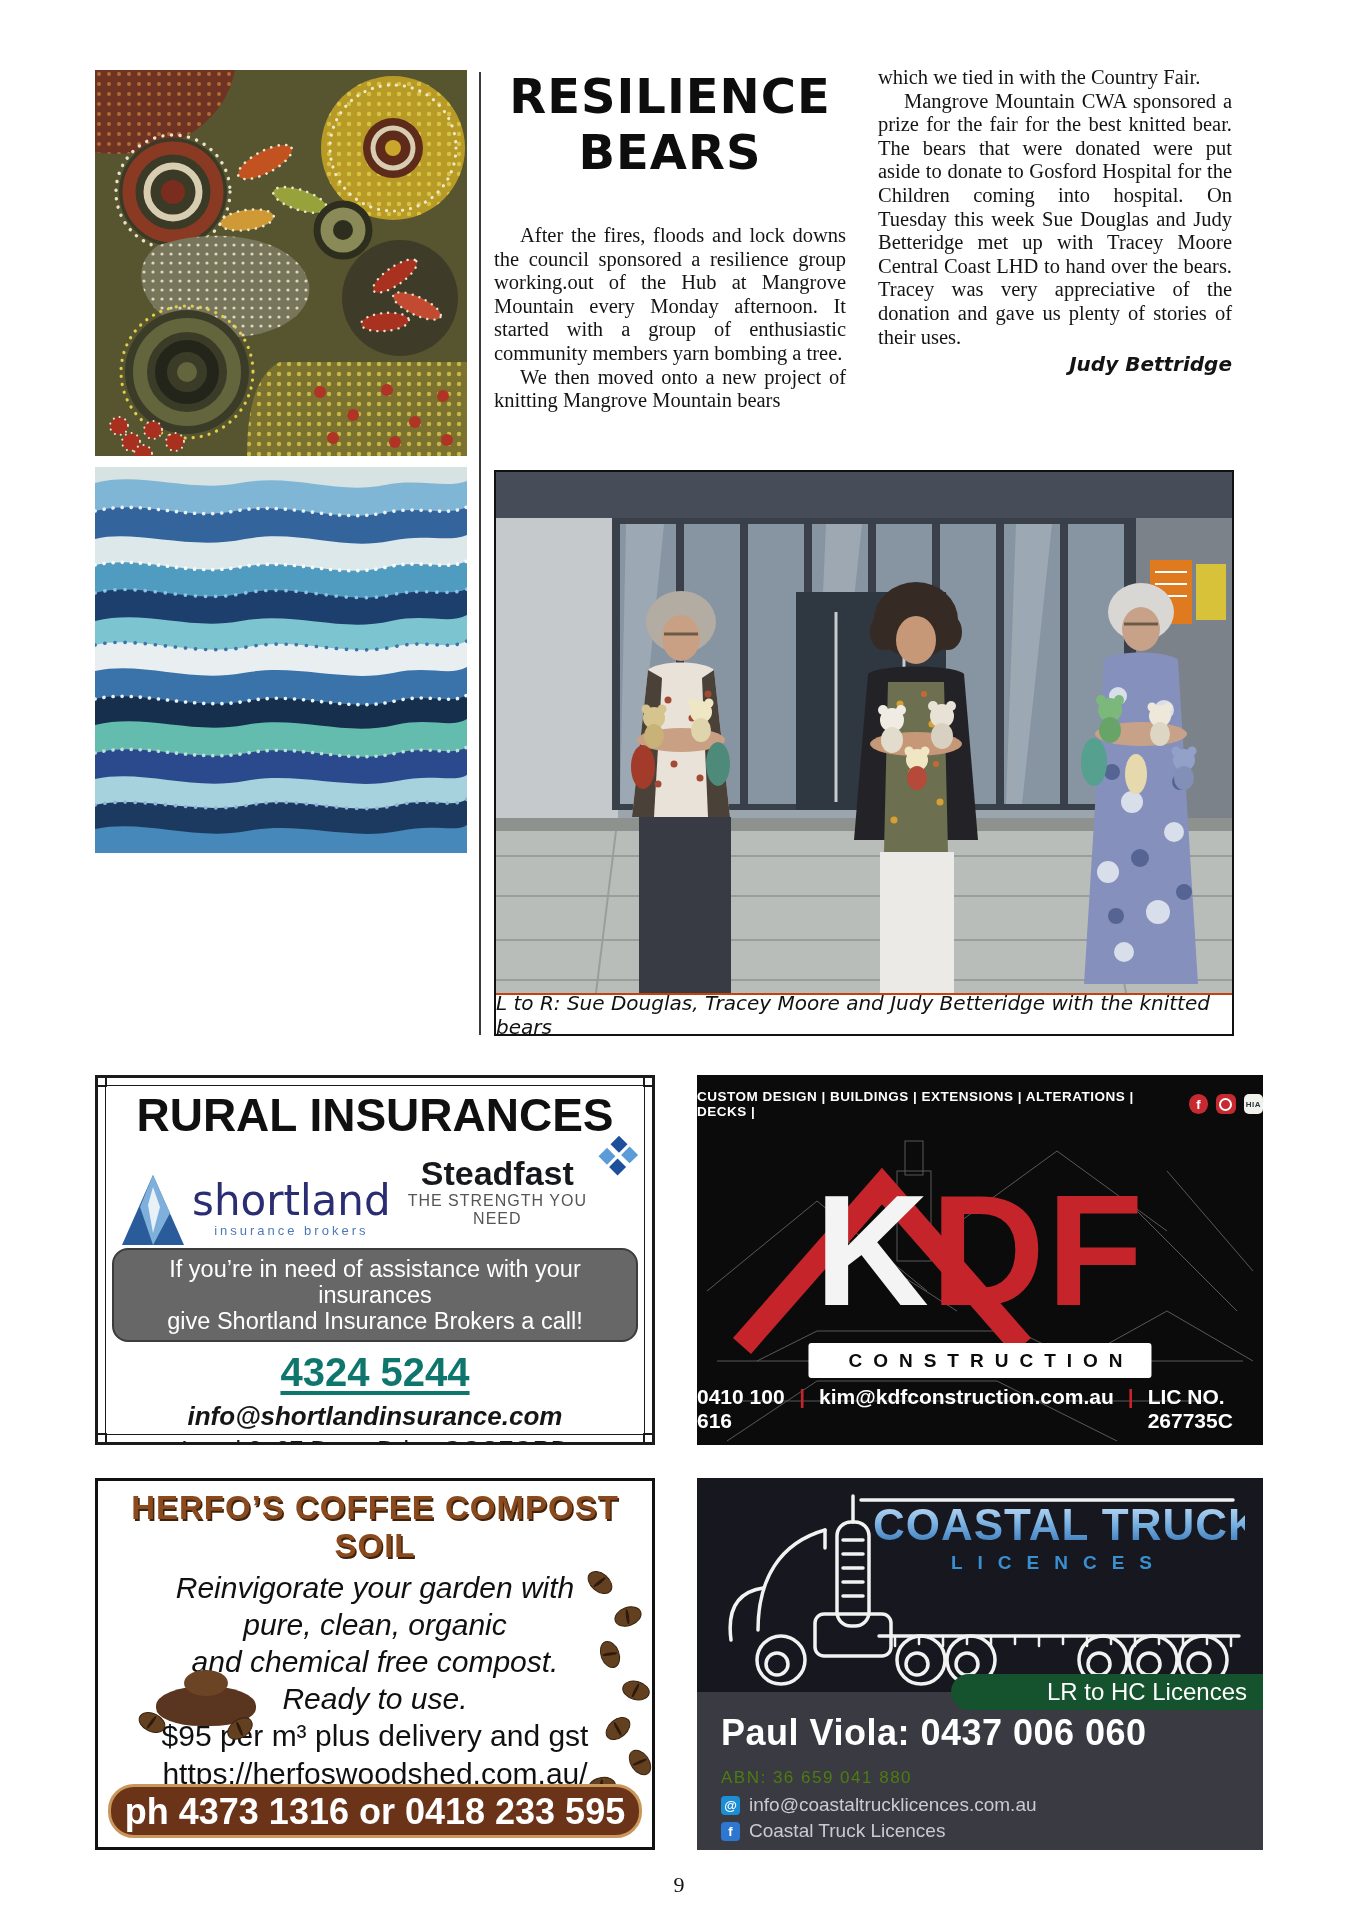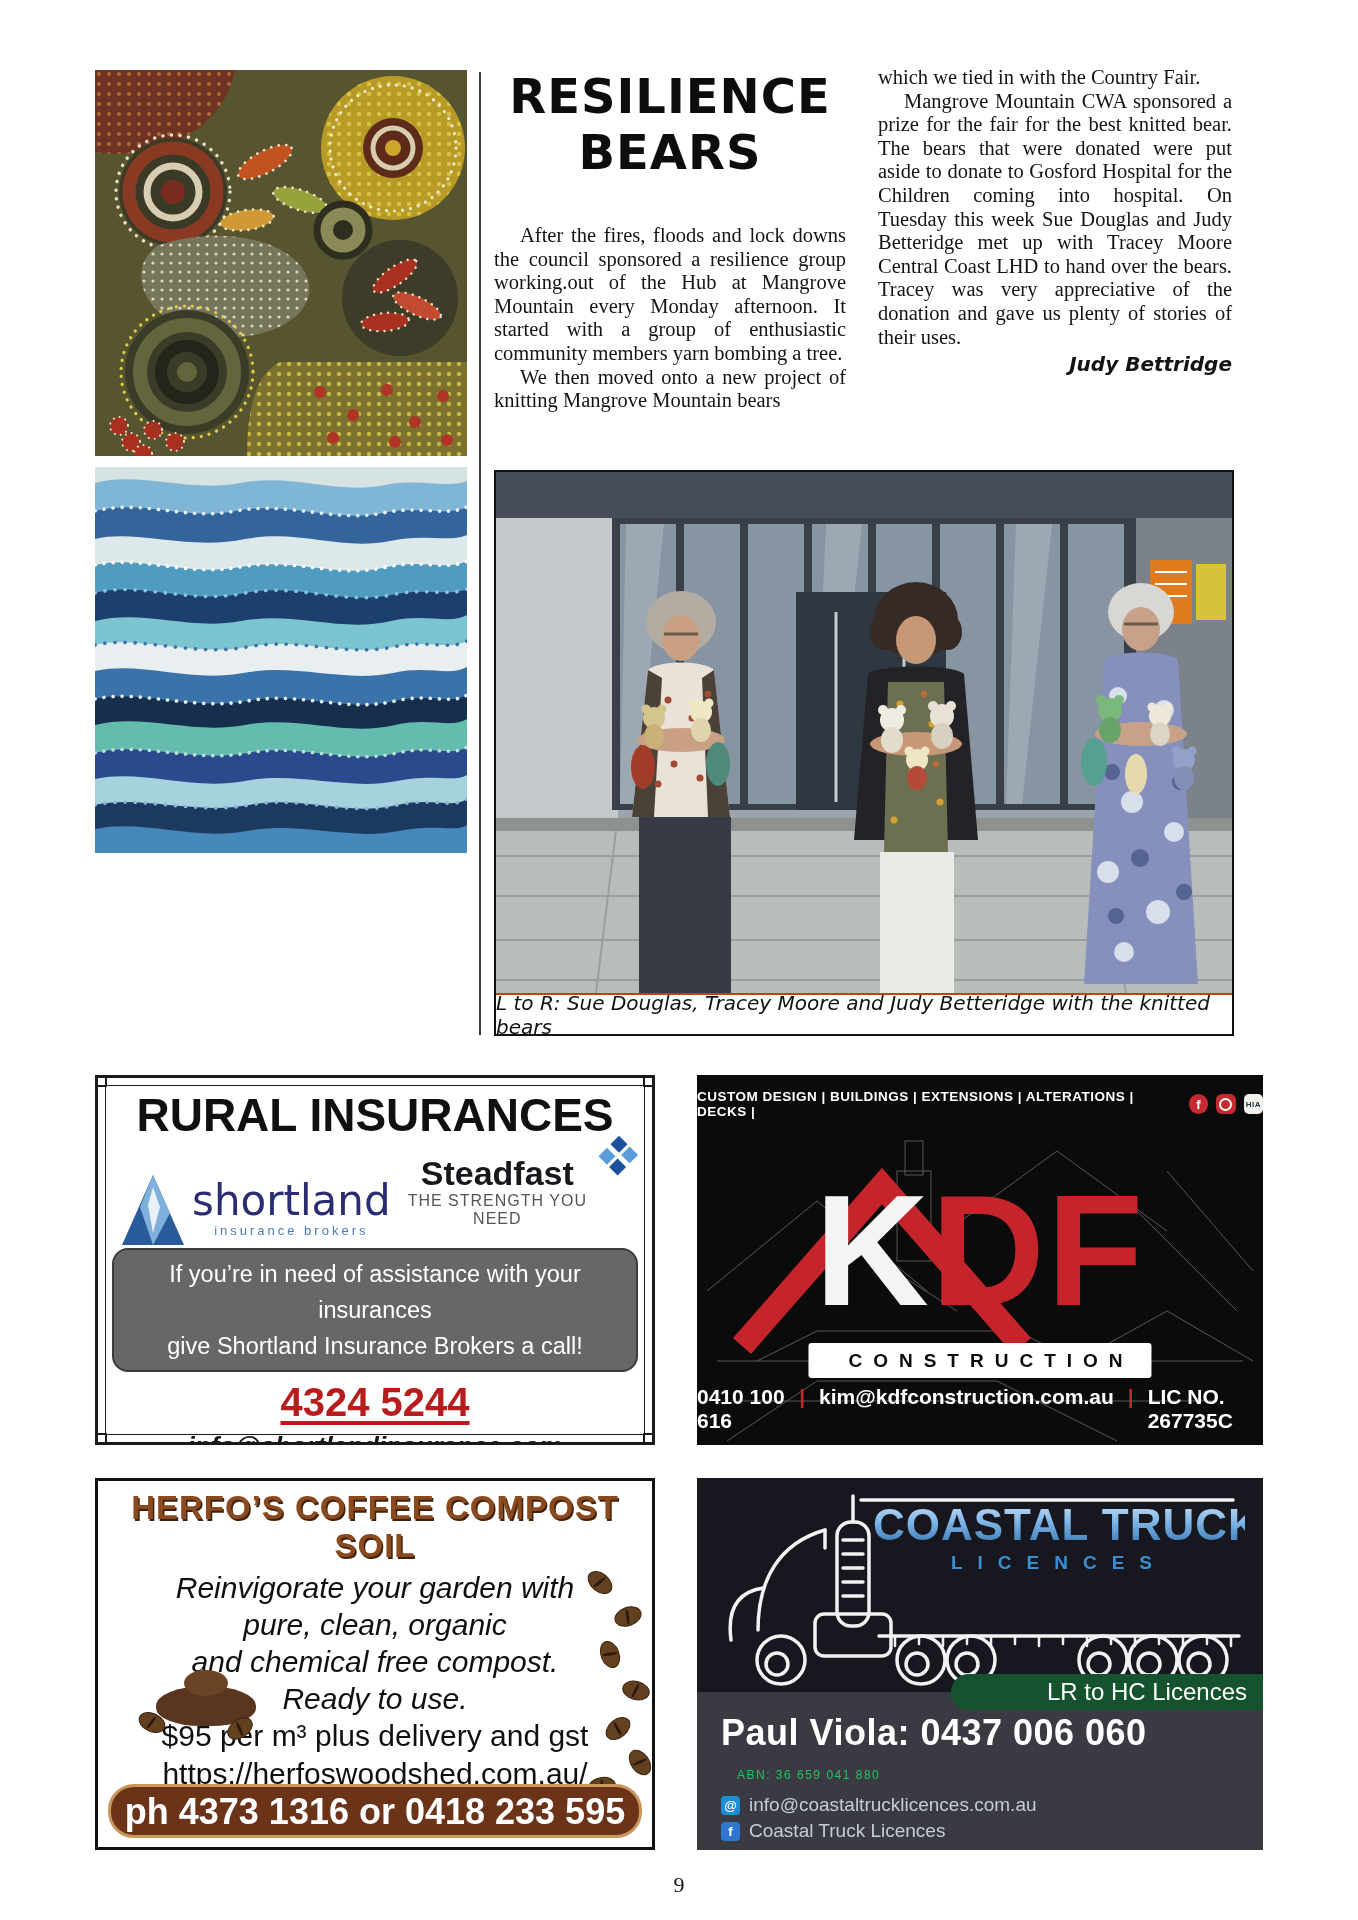--- a/index.html
+++ b/index.html
@@ -40,22 +40,22 @@
   .shortland{display:flex;align-items:center;gap:8px;margin-top:34px;}
   .shortland-name{font-family:"DejaVu Sans",sans-serif;font-size:42px;color:#2b2d72;line-height:40px;}
   .shortland-sub{font-size:13px;letter-spacing:3px;color:#4a7ab8;text-align:center;margin-top:2px;}
   .steadfast{text-align:center;position:relative;padding-right:24px;}
   .steadfast-name{font-size:34px;font-weight:800;color:#17181c;line-height:34px;}
   .steadfast-sub{font-size:16px;letter-spacing:1px;color:#555;margin-top:2px;}
   .sf-diamond{position:absolute;right:-6px;top:-14px;width:30px;height:30px;transform:rotate(45deg);
               display:grid;grid-template-columns:12px 12px;grid-gap:3px;}
   .sf-diamond span{width:12px;height:12px;display:block;}
   .pitch{margin:8px auto 0;width:526px;background:#676767;border:2px solid #3c3c3c;border-radius:16px;
-         color:#fff;font-size:23.5px;line-height:36px;padding:6px 4px;box-sizing:border-box;}
-  .rural-phone{margin-top:8px;font-size:40px;font-weight:800;color:#b91c1c;text-decoration:underline;text-underline-offset:5px;}
+         color:#fff;font-size:23.5px;line-height:26px;padding:6px 4px;box-sizing:border-box;}
+  .rural-phone{margin-top:8px;font-size:40px;font-weight:800;color:#0f766e;text-decoration:underline;text-underline-offset:5px;}
   .rural-email{margin-top:6px;font-size:26px;font-style:italic;font-weight:700;color:#161616;}
   .rural-addr{margin-top:4px;font-size:25px;color:#161616;}
 
   
   .ad-kdf{left:697px;top:1075px;width:566px;height:370px;background:#0b0b0b;color:#fff;}
   .kdf-services{position:absolute;top:14px;left:0;right:0;display:flex;justify-content:center;align-items:center;
                 gap:8px;font-size:13.5px;font-weight:700;letter-spacing:.5px;}
   .sicon{width:20px;height:20px;border-radius:50%;background:#c62a30;color:#fff;font-weight:800;font-size:13px;
          display:flex;align-items:center;justify-content:center;}
   .sicon.ig{border-radius:6px;background:#c62a30;position:relative;}
@@ -92,21 +92,21 @@
   .truck-svg{position:absolute;left:6px;top:10px;width:552px;height:200px;}
   .coastal-name{position:absolute;left:176px;top:22px;width:372px;text-align:center;}
   .coastal-name .big{font-size:44px;font-weight:900;letter-spacing:1px;
         background:linear-gradient(#cfe2f4 0%,#7db4e4 45%,#2a6cb0 100%);
         -webkit-background-clip:text;background-clip:text;color:transparent;white-space:nowrap;}
   .coastal-name .lic{font-size:19px;font-weight:700;letter-spacing:15px;color:#3a8fd0;margin-top:2px;}
   .ribbon{position:absolute;right:0;top:196px;height:36px;width:312px;background:#14532d;
           border-radius:18px 0 0 18px;line-height:36px;text-align:right;padding-right:16px;
           box-sizing:border-box;font-size:24px;z-index:3;}
   .coastal-contact{position:absolute;left:24px;top:234px;font-size:36px;font-weight:800;letter-spacing:.5px;z-index:2;}
-  .coastal-abn{position:absolute;left:40px;top:290px;font-size:12px;color:#22c55e;letter-spacing:1.5px;z-index:2;}
+  .coastal-abn{position:absolute;left:24px;top:290px;font-size:17px;color:#4d7c0f;letter-spacing:1.5px;z-index:2;}
   .crow{position:absolute;left:24px;display:flex;align-items:center;gap:9px;font-size:19px;color:#c8ccd2;z-index:2;}
   .crow .micon{width:19px;height:19px;border-radius:4px;background:#1b8ed6;color:#fff;font-size:13px;font-weight:800;
           display:flex;align-items:center;justify-content:center;}
   .crow .micon.fb{background:#2e77d0;}
 
   .pagenum{position:absolute;left:0;right:0;top:1872px;text-align:center;
            font-family:"Liberation Serif",serif;font-size:22px;color:#111;}
 </style>
 </head>
 <body>

